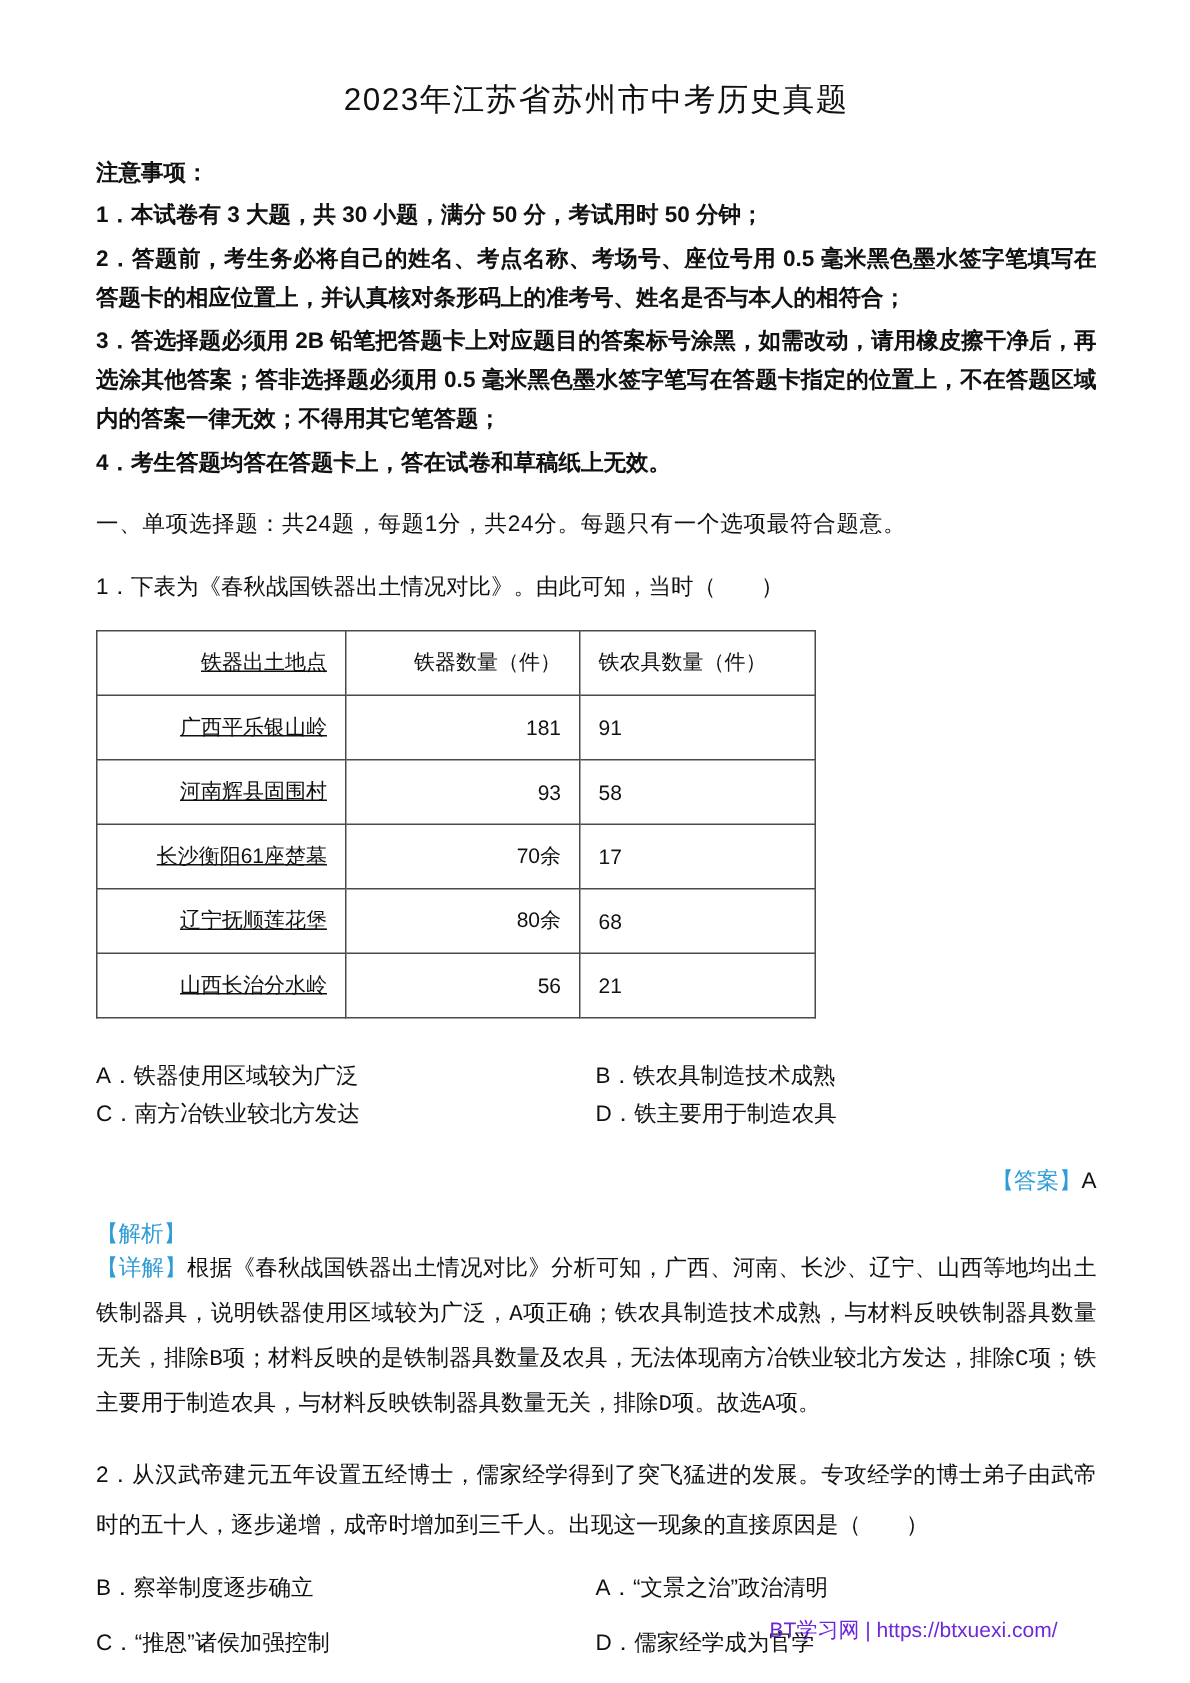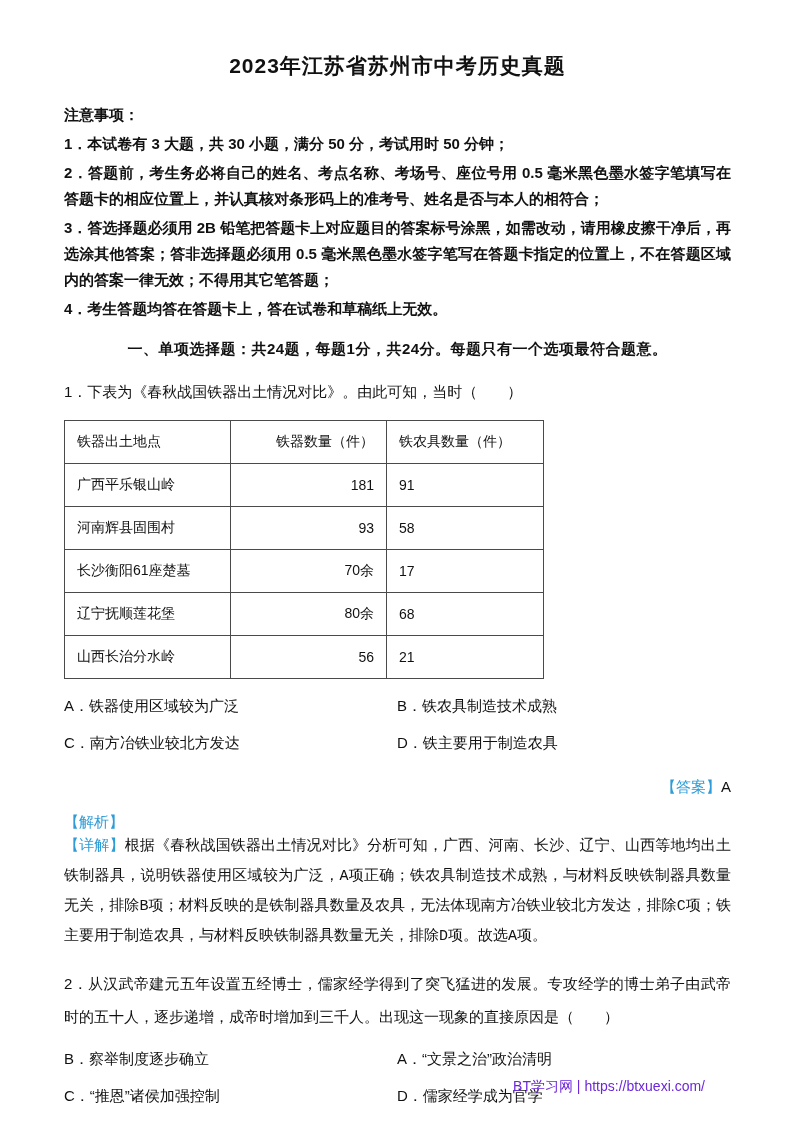--- a/index.html
+++ b/index.html
@@ -10,59 +10,58 @@
     background:#ffffff;
     padding:52px 62px 0 64px;
     box-sizing:border-box;
     font-family:"Liberation Sans","DejaVu Sans",sans-serif;
     color:#111;
     font-size:15px;
   }
   .title{
     text-align:center;
     font-size:21px;
-    font-weight:700;
+    font-weight:400;
     margin:0 0 26px 0;
     letter-spacing:1px;
   }
   .notice-heading{font-weight:700;font-size:15px;margin:0 0 6px 0;}
   .notice-item{
     font-weight:700;
     line-height:26px;
     text-align:justify;
     margin:0 0 3px 0;
   }
   .section-heading{
-    font-weight:700;
+    font-weight:400;
     font-size:15px;
     margin-top:18px;
     letter-spacing:0.5px;
-    text-align:center;
   }
   .stem{margin-top:20px;line-height:26px;}
   table.data{
     border-collapse:collapse;
     margin-top:14px;
   }
   table.data th,table.data td{
     border:1px solid #4a4a4a;
     font-weight:400;
     font-size:14px;
     height:42px;
     padding:0 12px;
     background:#fff;
   }
-  .c0{width:141px;text-align:left;}
+  .c0{width:141px;text-align:right;text-decoration:underline;}
   .c1{width:131px;text-align:right;}
   .c2{width:132px;text-align:left;}
   .options{
-    margin-top:16px;
+    margin-top:28px;
     display:grid;
     grid-template-columns:333px 1fr;
-    row-gap:15px;
+    row-gap:3px;
     line-height:22px;
   }
   .answer-line{margin-top:24px;text-align:right;}
   .analysis-line{margin-top:16px;}
   .blue{color:#2e9cd6;}
   .detail{
     margin-top:0;
     line-height:30px;
     text-align:justify;
     font-family:Liberation Mono, monospace;

